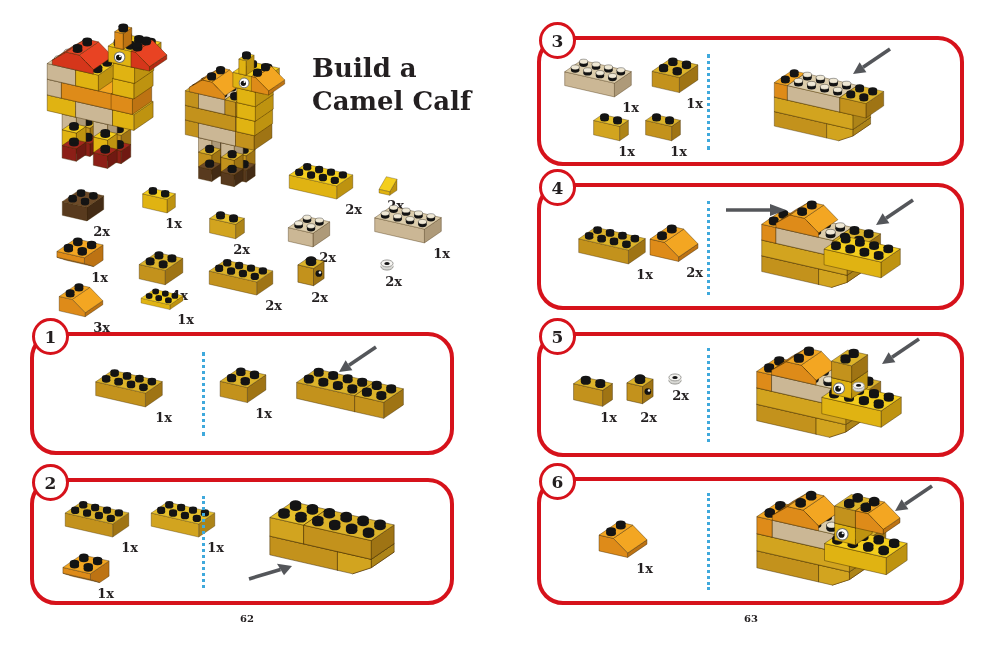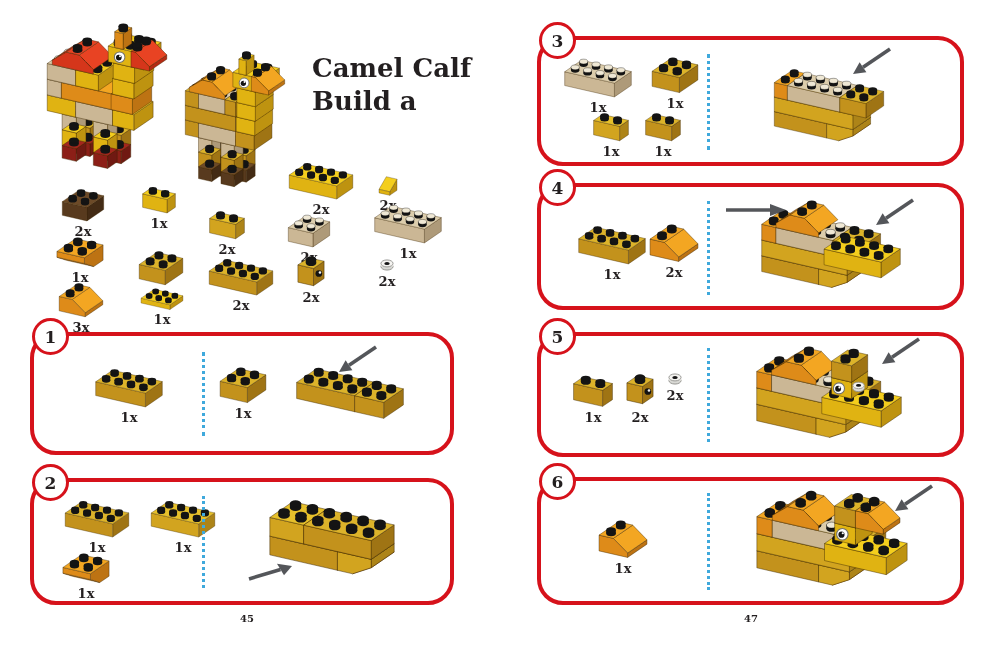--- a/index.html
+++ b/index.html
@@ -4,21 +4,21 @@
 <style>
   :root{ --red:#d6121b; --blue:#3fa9dc; --arrow:#54565a; --text:#231f20; }
   *{box-sizing:border-box;margin:0;padding:0}
   html,body{background:#888}
   .page{position:relative;width:1000px;height:647px;background:#fff;margin:0 auto;
         font-family:"DejaVu Serif",serif;color:var(--text);overflow:hidden}
   .title{position:absolute;left:312px;top:52px;font-weight:bold;font-size:26px;line-height:1.25;color:var(--text)}
   .model{position:absolute}
   .part{position:absolute;text-align:center}
   .part svg{display:block;width:100%}
-  .qty{font-weight:bold;font-size:13px;text-align:center;color:var(--text);margin-top:1px;line-height:1}
+  .qty{font-weight:bold;font-size:13px;text-align:right;color:var(--text);margin-top:1px;line-height:1}
   .step{position:absolute;border:4px solid var(--red);border-radius:26px;background:#fff}
   .badge{position:absolute;left:-2px;top:-18px;width:37px;height:37px;border:3.5px solid var(--red);
          border-radius:50%;background:#fff;display:flex;align-items:center;justify-content:center;
          font-size:17px;font-weight:bold;color:var(--text);z-index:3}
   .divider{position:absolute;width:0;border-left:3px dotted var(--blue)}
   .fig{position:absolute}
   .arrow{position:absolute;color:var(--arrow)}
   .arrow line{stroke:currentColor;stroke-width:3.6}
   .arrow polygon{fill:currentColor}
   .pagenum{position:absolute;width:40px;text-align:center;font-size:10px;font-weight:bold;color:var(--text)}
@@ -372,22 +372,22 @@
       <polygon points="56.7,-64.5 64.4,-62.8 64.4,-78.3 56.7,-80.0" fill="#e0b312" stroke="rgba(60,38,0,0.5)" stroke-width="0.8" stroke-linejoin="round"></polygon>
       <polygon points="56.7,-80.0 64.4,-78.3 72.9,-84.1 65.3,-85.9" fill="#f4ce1d" stroke="rgba(60,38,0,0.5)" stroke-width="0.8" stroke-linejoin="round"></polygon>
       <ellipse cx="64.8" cy="-82.1" rx="4.7" ry="2.7" fill="#141414"></ellipse>
       <polygon points="60.1,-85.5 69.5,-85.5 69.5,-82.1 60.1,-82.1" fill="#141414"></polygon>
       <ellipse cx="64.8" cy="-85.5" rx="4.7" ry="2.7" fill="#141414"></ellipse>
       <ellipse cx="62.3" cy="-54.7" rx="5.2" ry="5.2" fill="#ffffff" stroke="#70706c" stroke-width="1" stroke-linejoin="round"></ellipse>
       <ellipse cx="61.5" cy="-54.3" rx="2.8" ry="2.8" fill="#141414"></ellipse>
       <ellipse cx="62.7" cy="-55.6" rx="1" ry="1" fill="#ffffff"></ellipse>
     </svg>
   <div class="title">
+    <div>Build a</div>
     <div>Camel Calf</div>
-    <div>Build a</div>
   </div>
 
   <div>
     <div class="part" style="left:56px;top:186px;width:54px">
       <svg style="height:38px" viewBox="-3.5 -33.25 54 43.15">
           <polygon points="28.0,6.4 47.0,-6.6 47.0,-22.1 28.0,-9.1" fill="#432b15" stroke="rgba(60,38,0,0.5)" stroke-width="0.8" stroke-linejoin="round"></polygon>
           <polygon points="0.0,0.0 28.0,6.4 28.0,-9.1 0.0,-15.5" fill="#583a1e" stroke="rgba(60,38,0,0.5)" stroke-width="0.8" stroke-linejoin="round"></polygon>
           <polygon points="0.0,-15.5 28.0,-9.1 47.0,-22.1 19.0,-28.5" fill="#6c4a28" stroke="rgba(60,38,0,0.5)" stroke-width="0.8" stroke-linejoin="round"></polygon>
           <ellipse cx="21.3" cy="-23.6" rx="4.7" ry="2.7" fill="#141414"></ellipse>
           <polygon points="16.6,-27.0 26.0,-27.0 26.0,-23.6 16.6,-23.6" fill="#141414"></polygon>
@@ -1537,16 +1537,16 @@
         <ellipse cx="76.8" cy="-30.1" rx="2.8" ry="2.8" fill="#141414"></ellipse>
         <ellipse cx="78.0" cy="-31.4" rx="1" ry="1" fill="#ffffff"></ellipse>
       </svg>
     <div class="arrow" style="left:347px;top:2px">
       <svg width="48" height="34" viewBox="0 0 48 34">
           <line x1="44" y1="3" x2="17" y2="21.3"></line>
           <polygon points="7,28 13.6,16.3 20.4,26.3"></polygon>
         </svg></div>
   </section>
 
-  <div class="pagenum" style="left:227px;top:613px">45</div>
-  <div class="pagenum" style="left:731px;top:613px">47</div>
+  <div class="pagenum" style="left:227px;top:613px">62</div>
+  <div class="pagenum" style="left:731px;top:613px">63</div>
 
 </div>
 
 </body></html>

